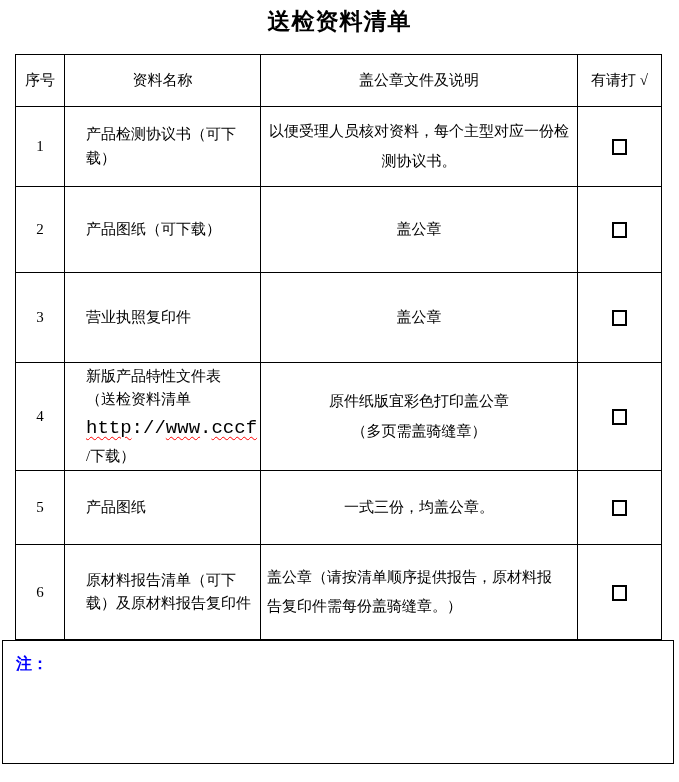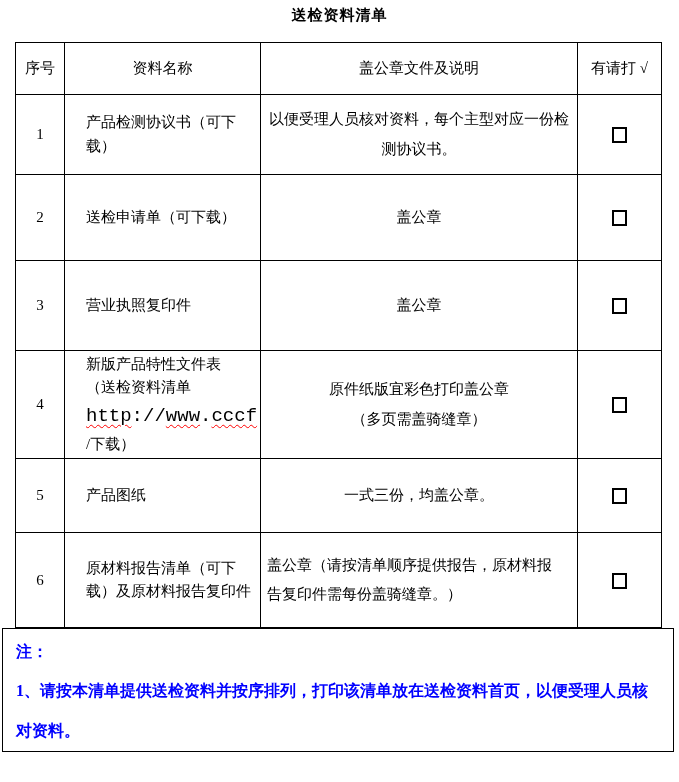--- a/index.html
+++ b/index.html
@@ -7,21 +7,21 @@
     padding: 0;
     background: #ffffff;
     width: 679px;
     height: 782px;
     font-family: "Liberation Serif", "DejaVu Serif", serif;
     color: #000000;
     overflow: hidden;
   }
   .doc-title {
     text-align: center;
-    font-size: 15px;
+    font-size: 23px;
     font-weight: bold;
     padding-top: 6px;
     letter-spacing: 1px;
   }
   table.main-table {
     border-collapse: collapse;
     table-layout: fixed;
     width: 646px;
     margin: 17px 0 0 15px;
     border-radius: 25px;
@@ -125,21 +125,21 @@
 
     <tr class="h80">
       <td class="no">1</td>
       <td class="name">产品检测协议书（可下载）</td>
       <td class="seal">以便受理人员核对资料，每个主型对应一份检测协议书。</td>
       <td class="check"><span class="checkbox"></span></td>
     </tr>
 
     <tr class="h86">
       <td class="no">2</td>
-      <td class="name">送检申请单（可下载）</td>
+      <td class="name">产品图纸（可下载）</td>
       <td class="seal">盖公章</td>
       <td class="check"><span class="checkbox"></span></td>
     </tr>
 
     <tr class="h90">
       <td class="no">3</td>
       <td class="name">营业执照复印件</td>
       <td class="seal">盖公章</td>
       <td class="check"><span class="checkbox"></span></td>
     </tr>
@@ -172,16 +172,15 @@
       <td class="seal left-align">
         <span>盖公章（</span><span class="bold">请按清单顺序提供报告，原材料报告复印件需每份盖骑缝章。）</span>
       </td>
       <td class="check"><span class="checkbox"></span></td>
     </tr>
   </tbody>
     </table>
 
   <div class="note-box">
     <div class="note-label">注：</div>
-    <div class="note-line">1、请按本清单提供送检资料并按序排列，打印该清单放在送检资料首页，以便受理人员核对资料。</div>
   </div>
 
 </div>
 
 </body></html>

